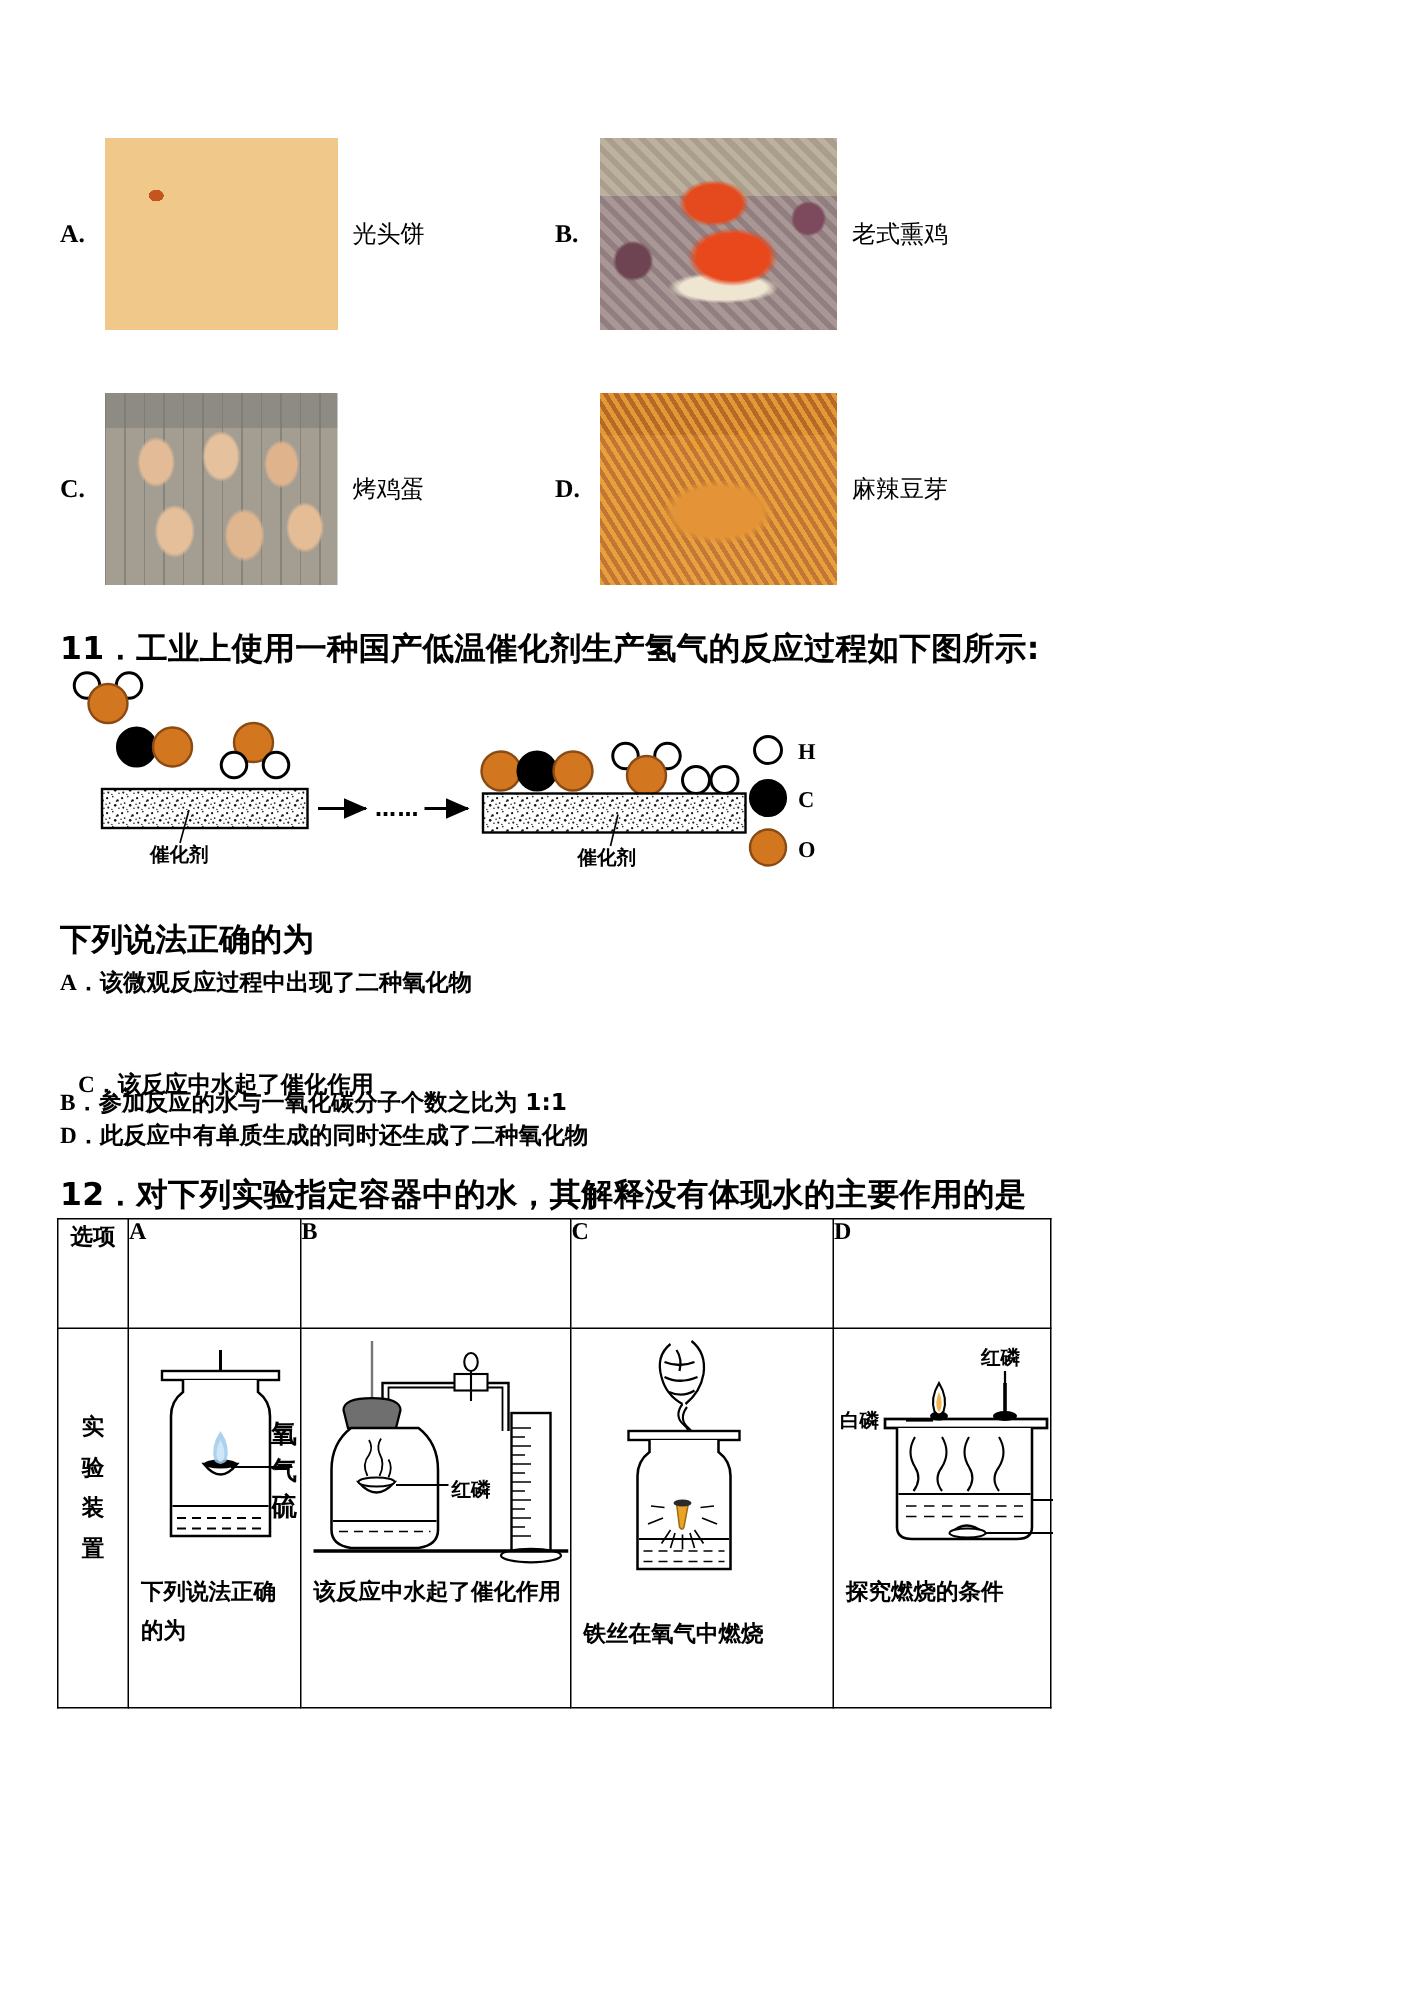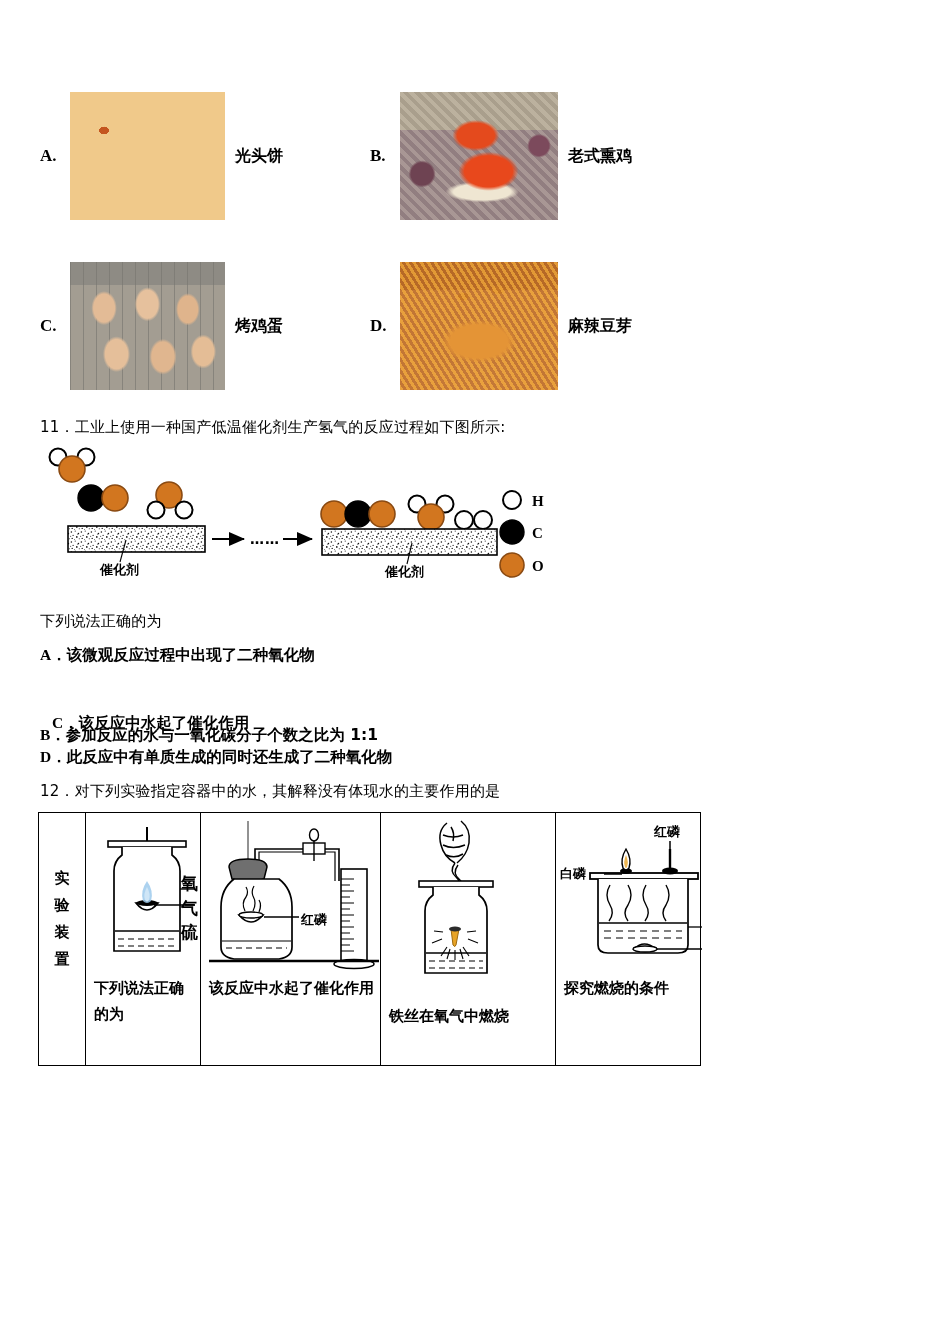--- a/index.html
+++ b/index.html
@@ -36,21 +36,21 @@
     flex: none;
   }
   .photo-frame {
     flex: none;
     overflow: hidden;
     position: relative;
     background: #cfc4b0;
   }
   .photo-caption {
     font-family: "DejaVu Sans", sans-serif;
-    font-weight: bold;
+    font-weight: normal;
     font-size: 16px;
     margin-left: 10px;
     white-space: nowrap;
   }
 
   
   .ph-biscuits {
     background:
       radial-gradient(ellipse 9px 7px at 22% 30%, #c4551f 0 55%, #f0c98a 56% 100%),
       radial-gradient(ellipse 10px 8px at 52% 22%, #bb4d1c 0 52%, #eec486 53% 100%),
@@ -95,22 +95,22 @@
       radial-gradient(ellipse 8px 5px at 62% 22%, #f2d44a 0 70%, rgba(242,212,74,0) 85%),
       radial-gradient(ellipse 7px 5px at 40% 27%, #e9cb42 0 70%, rgba(233,203,66,0) 85%),
       radial-gradient(ellipse 58px 20px at 50% 90%, #fbfbfb 0 70%, rgba(250,250,250,0) 88%),
       linear-gradient(180deg, #6f5f4c 0 22%, #e8e6e2 22% 100%);
   }
 
   
   .qtext {
     position: absolute;
     font-family: "DejaVu Sans", sans-serif;
-    font-size: 15px;
-    font-weight: normal;
+    font-size: 21px;
+    font-weight: bold;
     white-space: nowrap;
     letter-spacing: .2px;
   }
   .opt-line {
     position: absolute;
     font-family: "DejaVu Sans", sans-serif;
     font-size: 15.5px;
     font-weight: bold;
     white-space: nowrap;
   }
@@ -310,20 +310,29 @@
   <table class="exp-table">
     <colgroup>
       <col class="col-head">
         <col class="col-a">
         <col class="col-b">
         <col class="col-c">
         <col class="col-d">
     </colgroup>
     <tbody>
 
+      <tr class="hdr-row">
+        <td class="vert-label">
+          <span>选项</span>
+        </td>
+        <td class="col-letter">A</td>
+        <td class="col-letter">B</td>
+        <td class="col-letter">C</td>
+        <td class="col-letter">D</td>
+      </tr>
 
       <tr>
 
         <td class="vert-label" style="padding-top:52px;">
           <span style="display:inline-block;width:16px;word-break:break-all;line-height:1.8;">实验装置</span>
         </td>
 
         <td class="cell-body">
           <svg class="apparatus" style="left:10px; top:14px;" width="102" height="140" viewBox="0 0 102 140">
 

